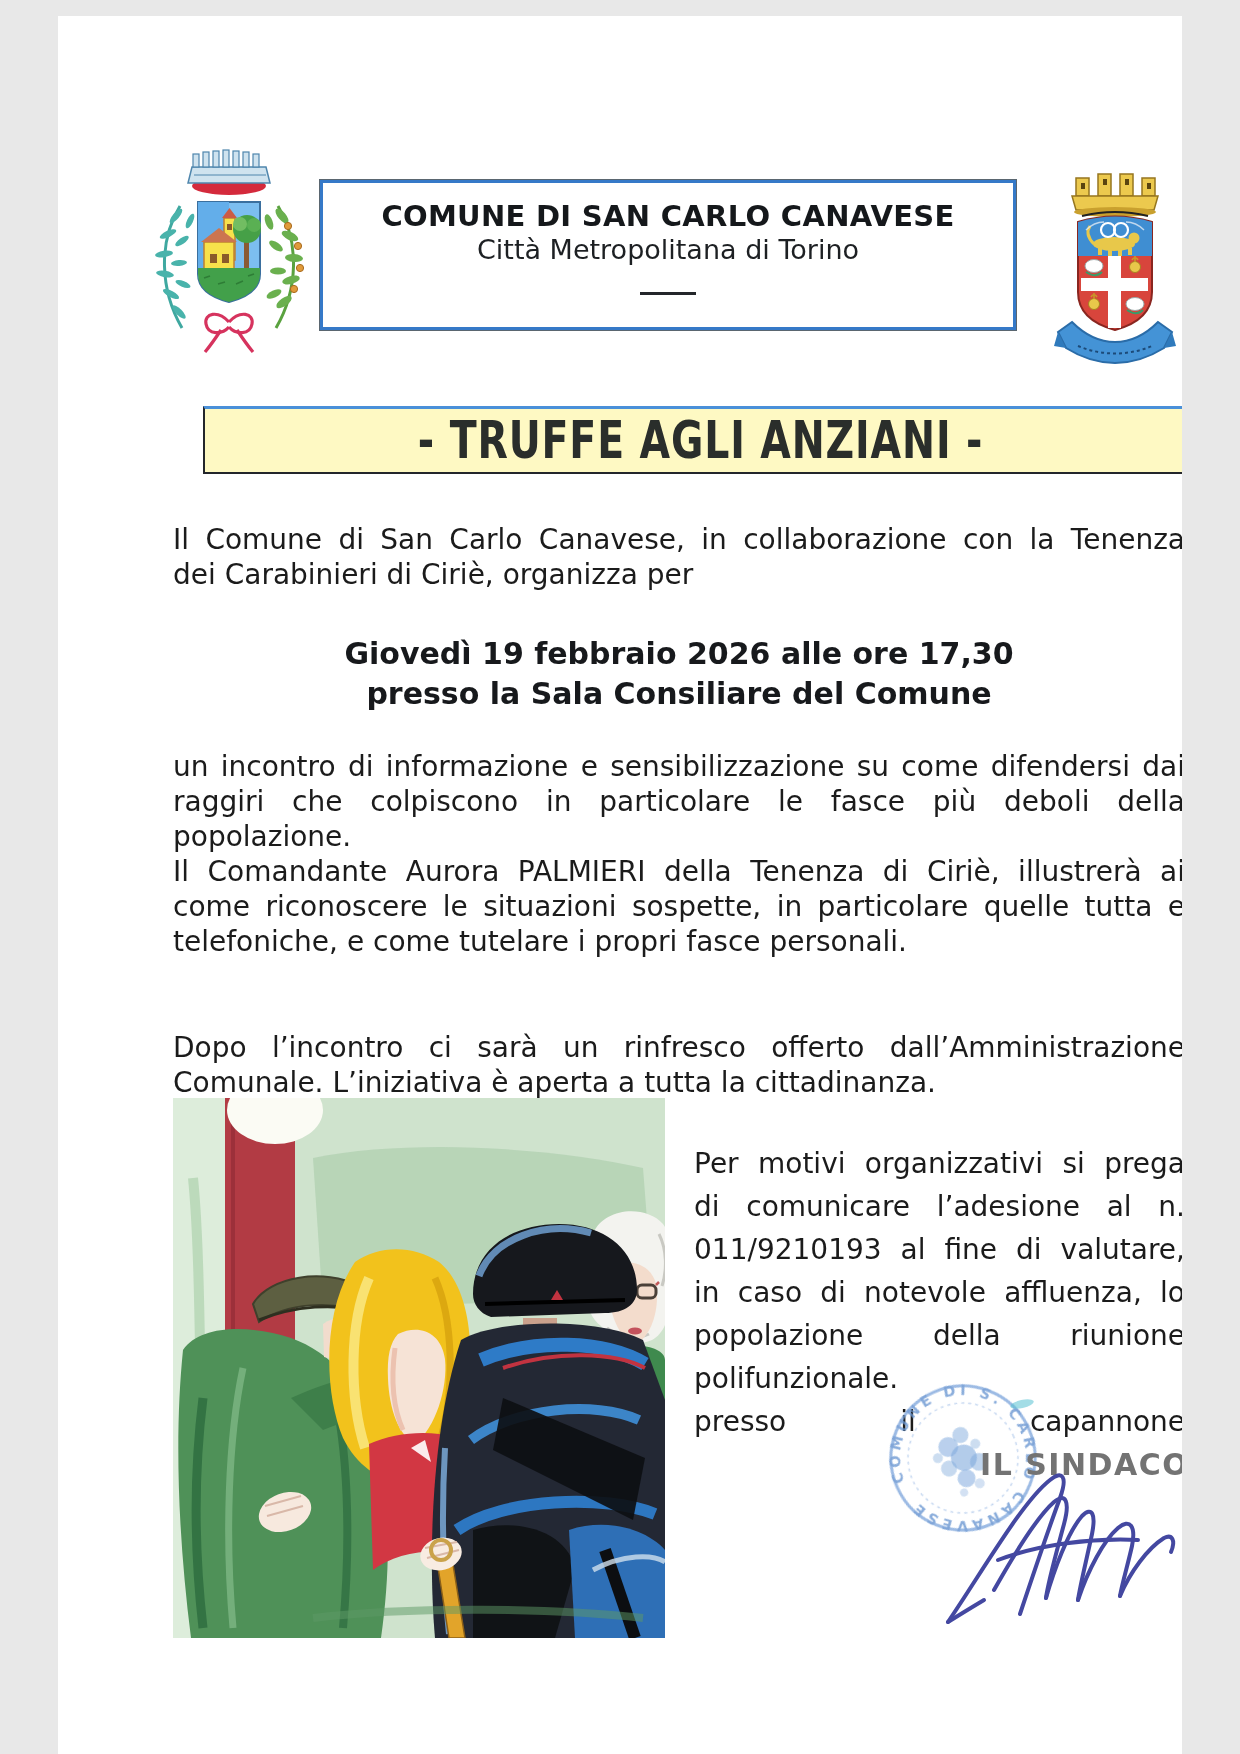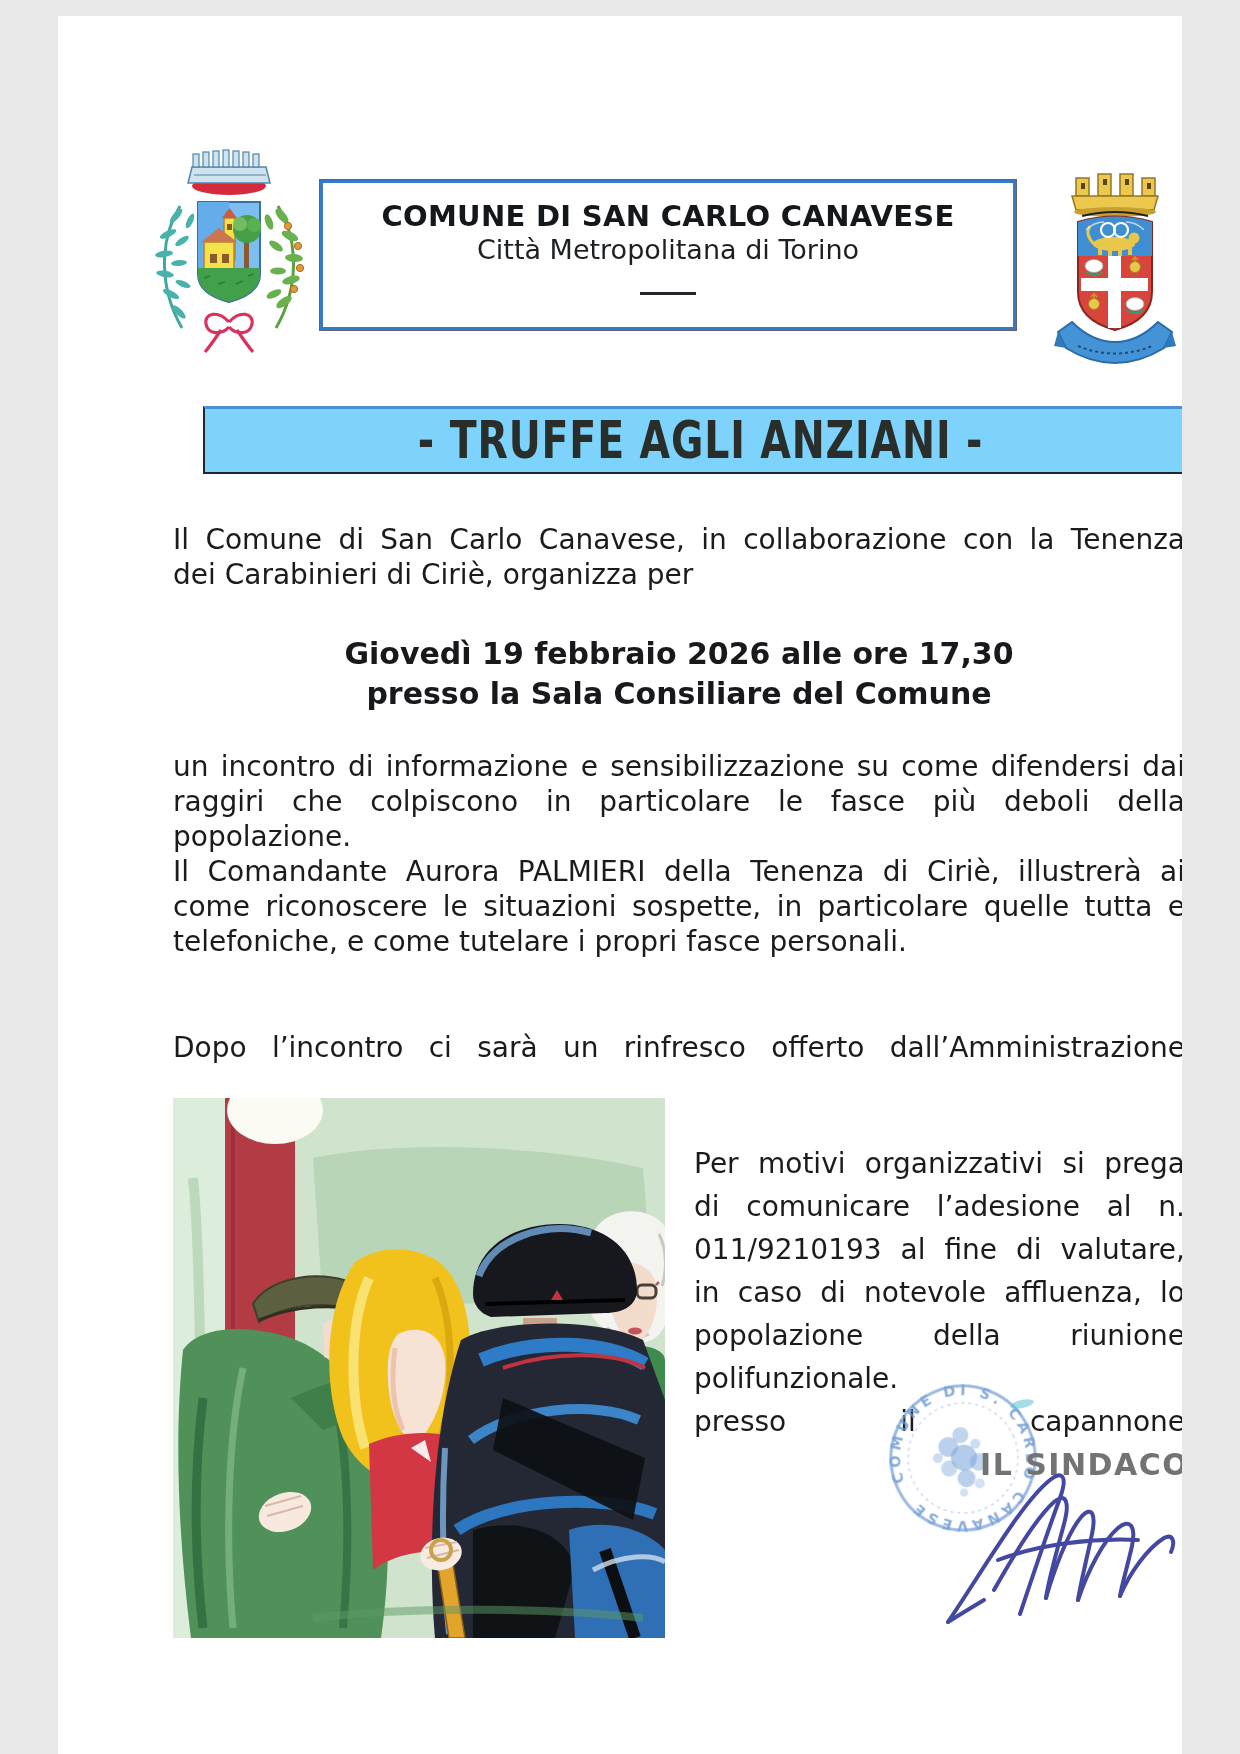--- a/index.html
+++ b/index.html
@@ -15,21 +15,21 @@
     position:absolute;left:262px;top:164px;width:696px;height:150px;box-sizing:border-box;
     border:3px solid #3579c8;box-shadow:0 0 0 1px #5a6670;background:#fff;
     display:flex;flex-direction:column;align-items:center;
   }
   .muni-title{margin-top:16px;font-size:29px;font-weight:bold;letter-spacing:.3px;color:#15181b;white-space:nowrap;}
   .muni-sub{font-size:27px;margin-top:1px;color:#1d2023;white-space:nowrap;}
   .hdr-divider{width:56px;border-top:3px solid #23262a;margin-top:27px;}
   
   .title-box{
     position:absolute;left:145px;top:390px;width:995px;height:68px;box-sizing:border-box;
-    border:2px solid #23262b;border-top:3px solid #4a90d9;background:#7dd3fc;
+    border:2px solid #23262b;border-top:3px solid #4a90d9;background:#fef9c3;
     display:flex;align-items:center;justify-content:center;
   }
   .title-text{
     font-size:47px;font-weight:800;color:#2a2e2b;letter-spacing:1px;white-space:nowrap;
     transform:scale(.84,1.08);transform-origin:center;
   }
   
   .bodyblock{position:absolute;left:115px;width:1012px;font-size:28px;line-height:35px;color:#1b1b1b;}
   .jline{text-align:justify;text-align-last:justify;}
   .jline-last{text-align-last:left;}
@@ -221,20 +221,21 @@
       <div class="jline">raggiri che colpiscono in particolare le fasce più deboli della</div>
       <div class="jline jline-last">popolazione.</div>
     </div>
   <div id="commander" class="bodyblock">
       <div class="jline">Il Comandante Aurora PALMIERI della Tenenza di Ciriè, illustrerà ai</div>
       <div class="jline">come riconoscere le situazioni sospette, in particolare quelle tutta e</div>
       <div class="jline jline-last">telefoniche, e come tutelare i propri fasce personali.</div>
     </div>
   <div id="rinfresco" class="bodyblock">
       <div class="jline">Dopo l’incontro ci sarà un rinfresco offerto dall’Amministrazione</div>
+      <div class="jline jline-last">Comunale. L’iniziativa è aperta a tutta la cittadinanza.</div>
     </div>
 
   <svg id="illustration" viewBox="0 0 492 540" preserveAspectRatio="none">
     <rect width="492" height="540" fill="#cfe3cd"></rect>
     <rect x="0" y="0" width="58" height="540" fill="#ddeddb"></rect>
     <path d="M20,80 C30,180 25,360 35,520" stroke="#aed2ae" stroke-width="10" fill="none" opacity=".7"></path>
     <path d="M140,60 C240,40 380,50 470,70 L480,200 L150,210 Z" fill="#9cc49e" opacity=".45"></path>
     <g>
       <polygon points="52,0 122,0 122,316 80,338 52,328" fill="#b23b44"></polygon>
       <path d="M60,10 L60,320" stroke="#8f2a34" stroke-width="4" opacity=".6"></path>

